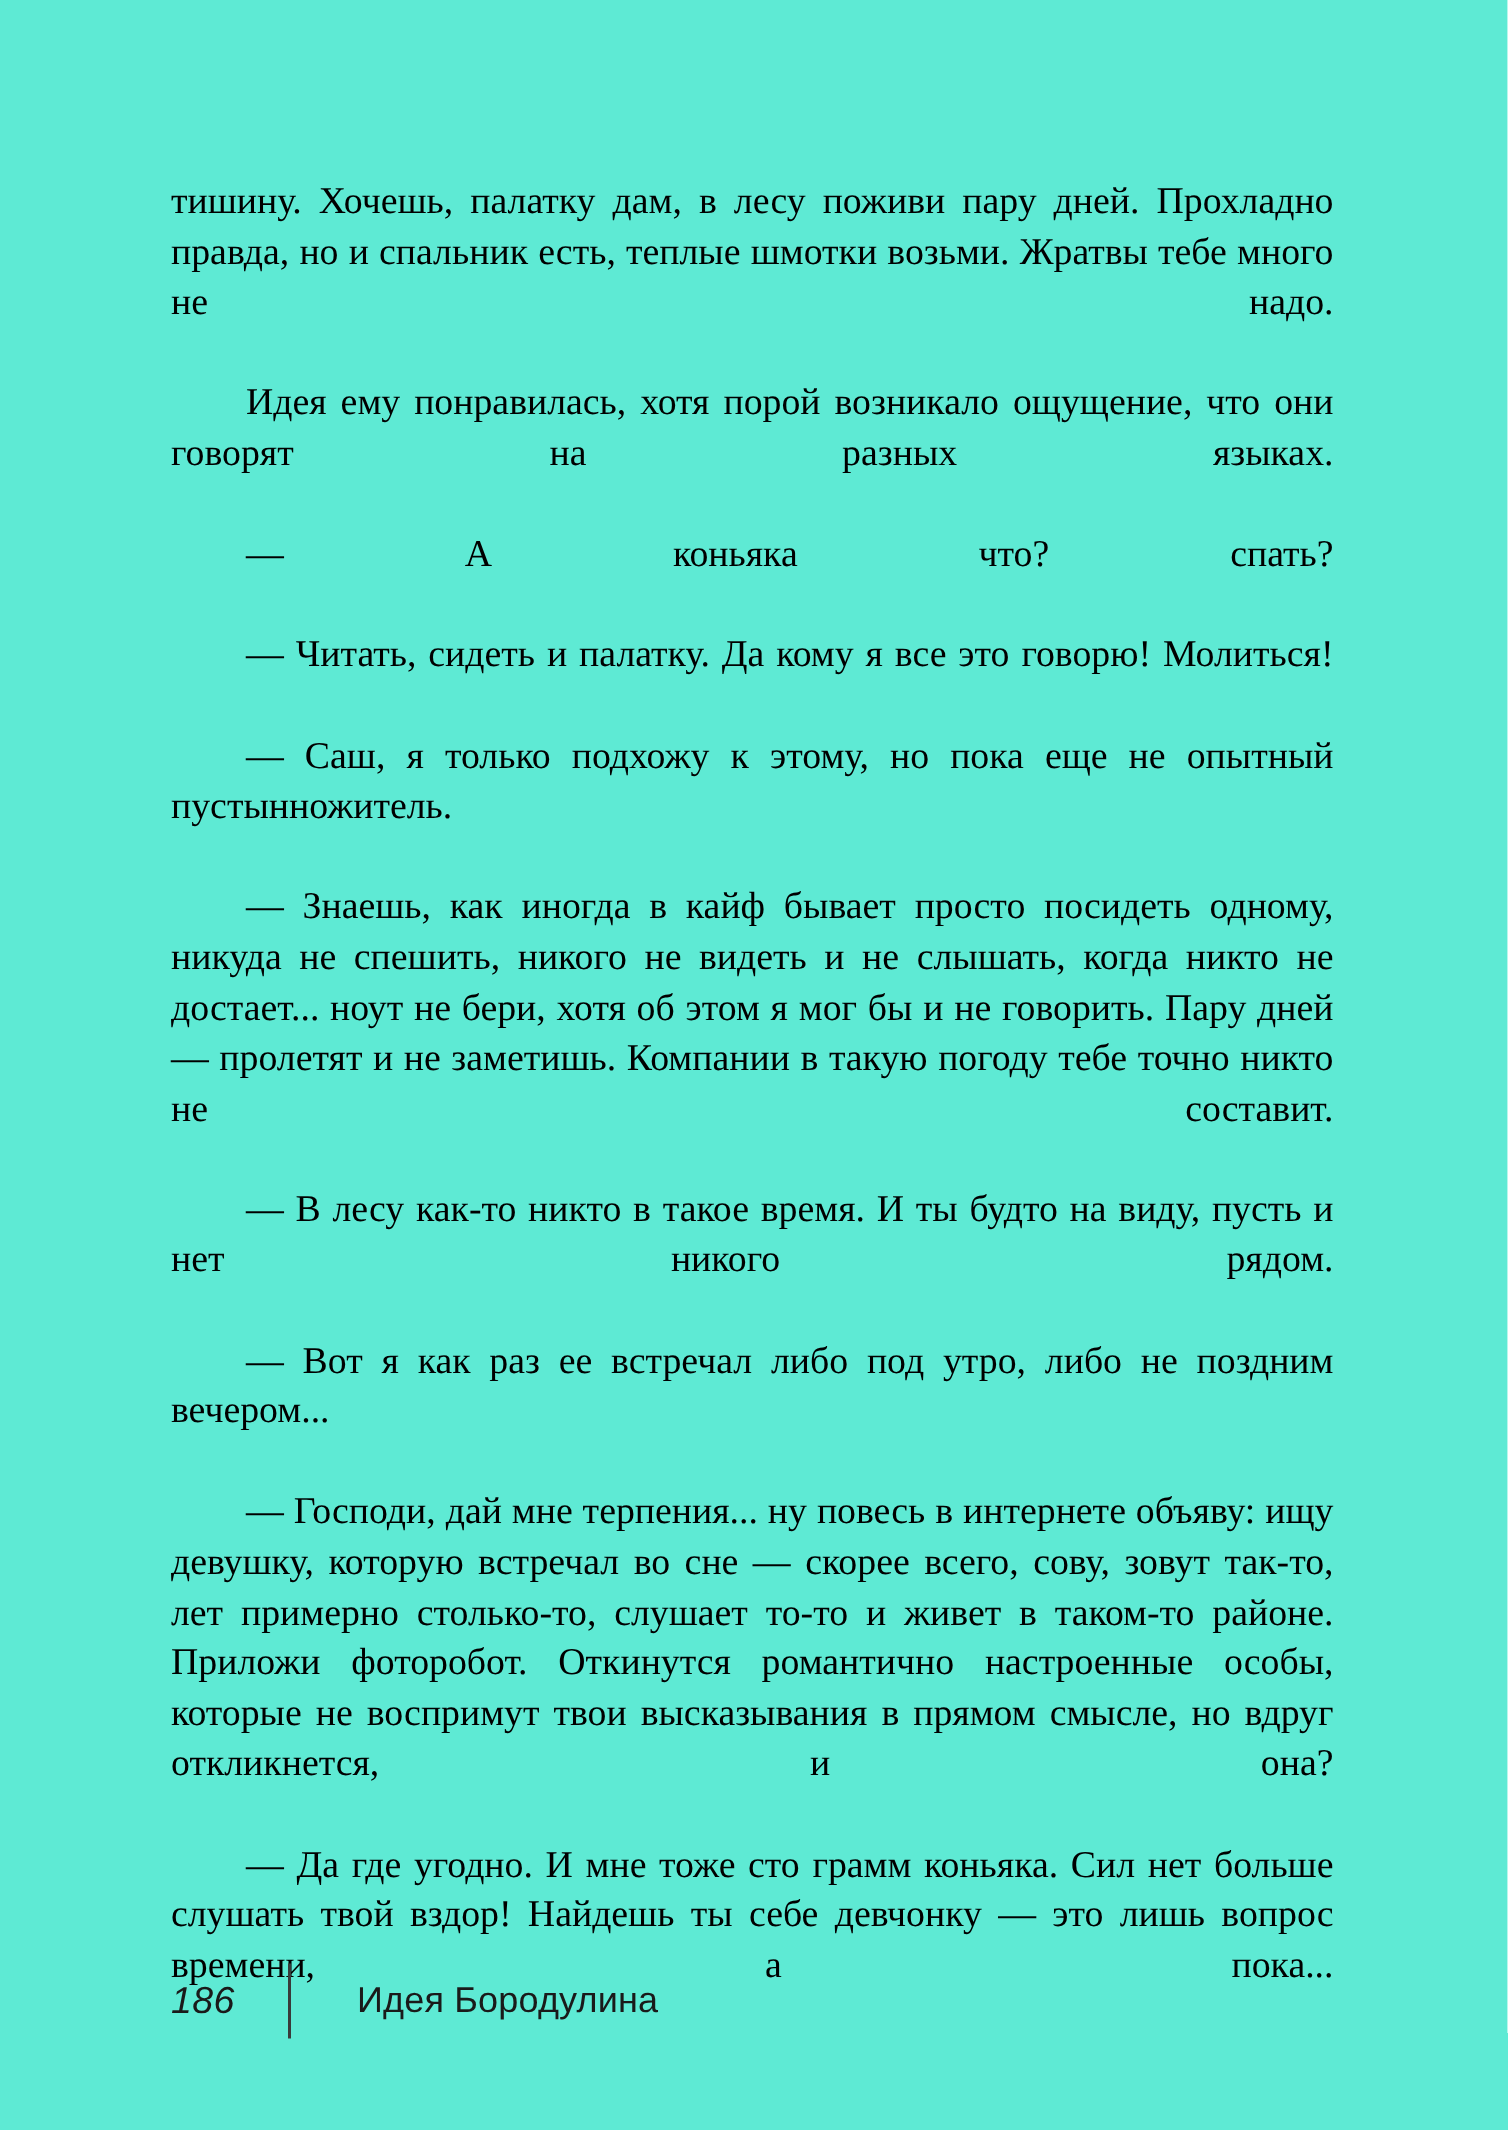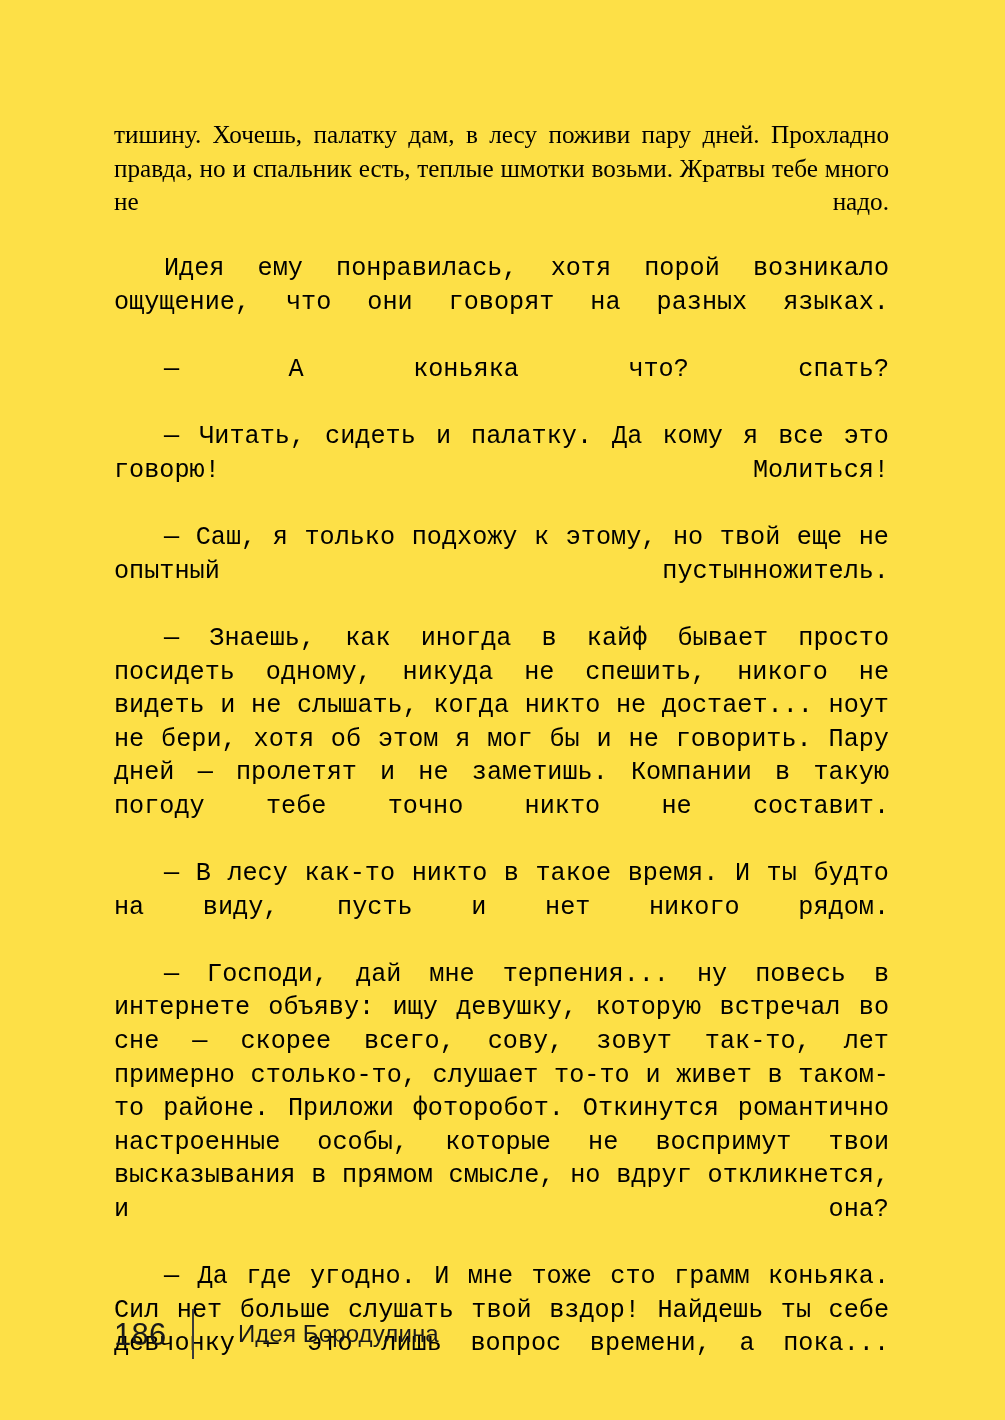--- a/index.html
+++ b/index.html
@@ -11,21 +11,21 @@
 
   body {
     font-family: "Liberation Serif", "DejaVu Serif", serif;
     color: #000000;
   }
 
   .page {
     position: relative;
     width: 1005px;
     height: 1420px;
-    background: #fde047;
+    background: #5eead4;
     overflow: hidden;
     box-sizing: border-box;
   }
 
   
   .text-block {
     position: absolute;
     left: 114px;
     top: 118px;
     width: 775px;
@@ -44,21 +44,20 @@
   }
 
   
   .para.cont {
     text-indent: 0;
   }
 
   
   .para.indent {
     text-indent: 50px;
-    font-family: Liberation Mono, monospace;
   }
 
   
   .para::after {
     content: "";
     display: inline-block;
     width: 100%;
   }
 
   
@@ -67,25 +66,26 @@
     left: 114px;
     top: 1306px;
     width: 775px;
     height: 56px;
     display: flex;
     align-items: center;
   }
 
   .folio {
     font-family: "Liberation Sans", "DejaVu Sans", sans-serif;
-    font-size: 31px;
+    font-size: 25px;
     line-height: 1;
     color: #1a1a1a;
     letter-spacing: 0.01em;
     width: 64px;
+    font-style: italic;
   }
 
   .foot-rule {
     width: 2px;
     height: 50px;
     background: #3a3a3a;
     margin-left: 14px;
     margin-right: 44px;
     flex: 0 0 auto;
   }
@@ -106,27 +106,28 @@
   <div class="text-block">
 
     <p class="para cont">тишину. Хочешь, палатку дам, в лесу поживи пару дней. Прохладно правда, но и спальник есть, теплые шмотки возьми. Жратвы тебе много не надо.</p>
 
     <p class="para indent">Идея ему понравилась, хотя порой возникало ощущение, что они говорят на разных языках.</p>
 
     <p class="para indent">— А коньяка что? спать?</p>
 
     <p class="para indent">— Читать, сидеть и палатку. Да кому я все это говорю! Молиться!</p>
 
-    <p class="para indent">— Саш, я только подхожу к этому, но твой еще не опытный пустынножитель.</p>
+    <p class="para indent">— Саш, я только подхожу к этому, но пока еще не опытный пустынножитель.</p>
 
     <p class="para indent">— Знаешь, как иногда в кайф бывает просто посидеть одному, никуда не спешить, никого не видеть и не слышать, когда никто не достает... ноут не бери, хотя об этом я мог бы и не говорить. Пару дней — пролетят и не заметишь. Компании в такую погоду тебе точно никто не составит.</p>
 
     <p class="para indent">— В лесу как-то никто в такое время. И ты будто на виду, пусть и нет никого рядом.</p>
 
 
+    <p class="para indent">— Вот я как раз ее встречал либо под утро, либо не поздним вечером...</p>
 
     <p class="para indent">— Господи, дай мне терпения... ну повесь в интернете объяву: ищу девушку, которую встречал во сне — скорее всего, сову, зовут так-то, лет примерно столько-то, слушает то-то и живет в таком-то районе. Приложи фоторобот. Откинутся романтично настроенные особы, которые не воспримут твои высказывания в прямом смысле, но вдруг откликнется, и она?</p>
 
 
     <p class="para indent">— Да где угодно. И мне тоже сто грамм коньяка. Сил нет больше слушать твой вздор! Найдешь ты себе девчонку — это лишь вопрос времени, а пока...</p>
 
   </div>
 
   <div class="footer">
     <span class="folio">186</span>

